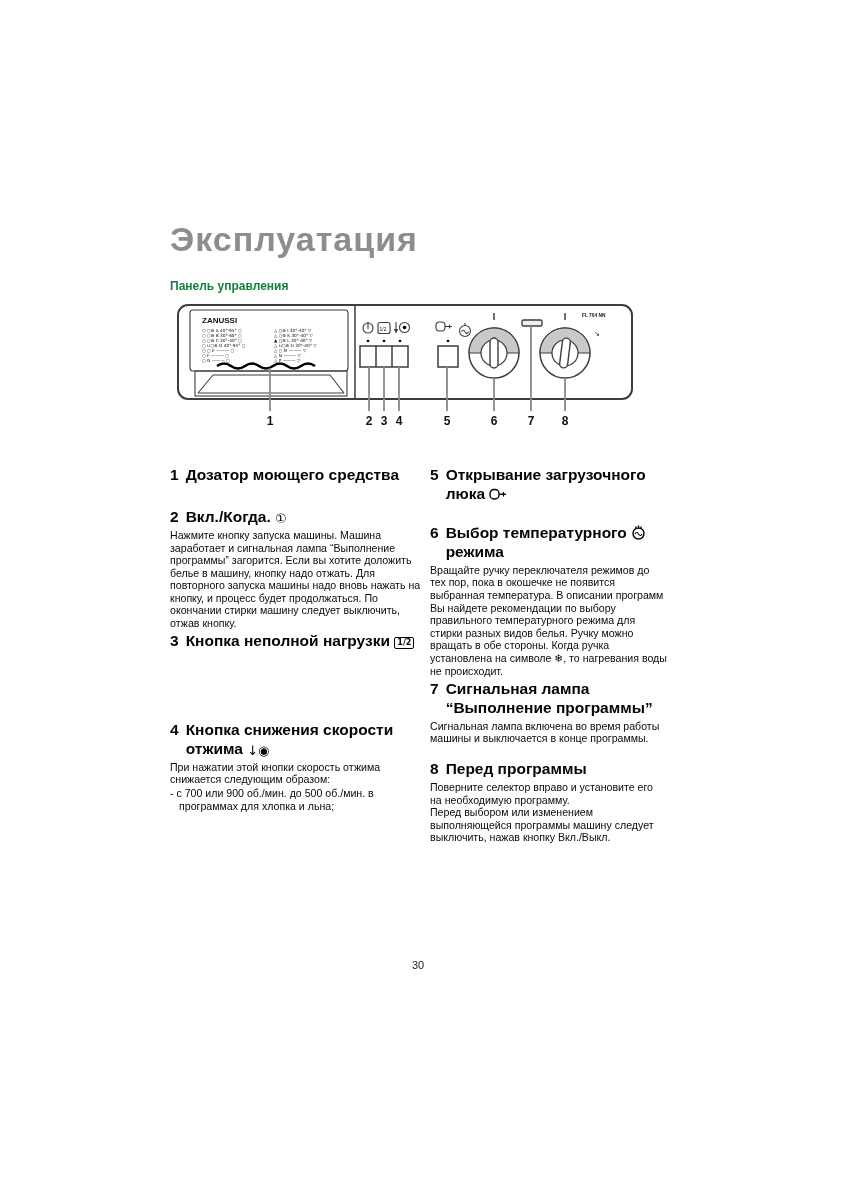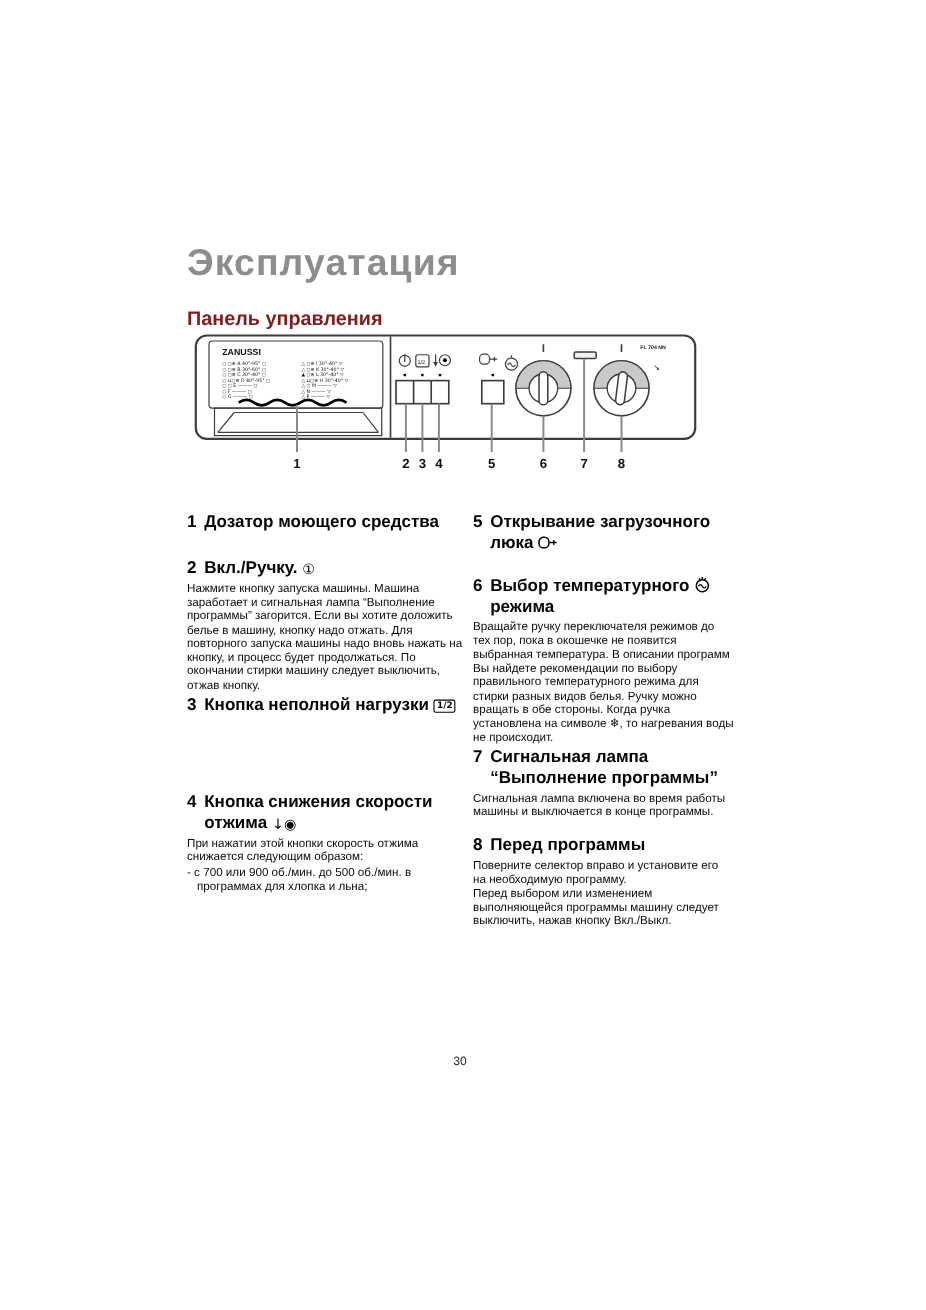--- a/index.html
+++ b/index.html
@@ -1,20 +1,20 @@
 <!DOCTYPE html>
 <html><head>
 <meta charset="utf-8">
 <style>
   html,body{margin:0;padding:0;background:#e8e8e8;}
   #page{position:relative;width:842px;height:1191px;background:#fff;margin:0 auto;
         font-family:"Liberation Sans",sans-serif;color:#000;overflow:hidden;}
   .abs{position:absolute;}
   #doc-title{left:170px;top:220px;font-size:34px;font-weight:bold;color:#8d8d8d;letter-spacing:1px;}
-  #panel-caption{left:170px;top:279px;font-size:18px;font-weight:bold;color:#7f1d1d;}
+  #panel-caption{left:170px;top:279px;font-size:12px;font-weight:bold;color:#15803d;}
   #page-num{left:412px;top:959px;font-size:11px;color:#222;text-align:center;}
 
   
   .section{position:absolute;}
   .col-l{left:170px;width:252px;}
   .col-r{left:430px;width:237px;}
   .sec-h{display:flex;gap:7px;font-size:15.5px;font-weight:bold;line-height:1.22;color:#050505;}
   .sec-h .sn{flex:0 0 auto;}
   .sec-body{margin-top:2px;font-size:10.6px;line-height:1.19;color:#0a0a0a;}
   .li{padding-left:9px;text-indent:-9px;margin-top:1px;}
@@ -167,21 +167,21 @@
   <div class="section col-l" style="top:466px;">
     <div class="sec-h">
       <span class="sn">1</span>
       <span class="st">Дозатор моющего средства</span>
     </div>
   </div>
 
   <div class="section col-l" style="top:508px;">
     <div class="sec-h">
       <span class="sn">2</span>
-      <span class="st"><span>Вкл./Ручку.</span>&nbsp;<span class="icon-char">①</span></span>
+      <span class="st"><span>Вкл./Когда.</span>&nbsp;<span class="icon-char">①</span></span>
     </div>
     <div class="sec-body">Нажмите кнопку запуска машины. Машина заработает и сигнальная лампа “Выполнение программы” загорится. Если  вы хотите доложить белье в машину, кнопку надо отжать. Для повторного запуска машины надо вновь нажать на кнопку, и процесс будет продолжаться. По окончании стирки машину следует выключить, отжав кнопку.</div>
   </div>
 
   <div class="section col-l" style="top:632px;">
     <div class="sec-h">
       <span class="sn">3</span>
       <span class="st"><span>Кнопка неполной нагрузки</span>&nbsp;<span class="box-icon">1/2</span></span>
     </div>
   </div>

